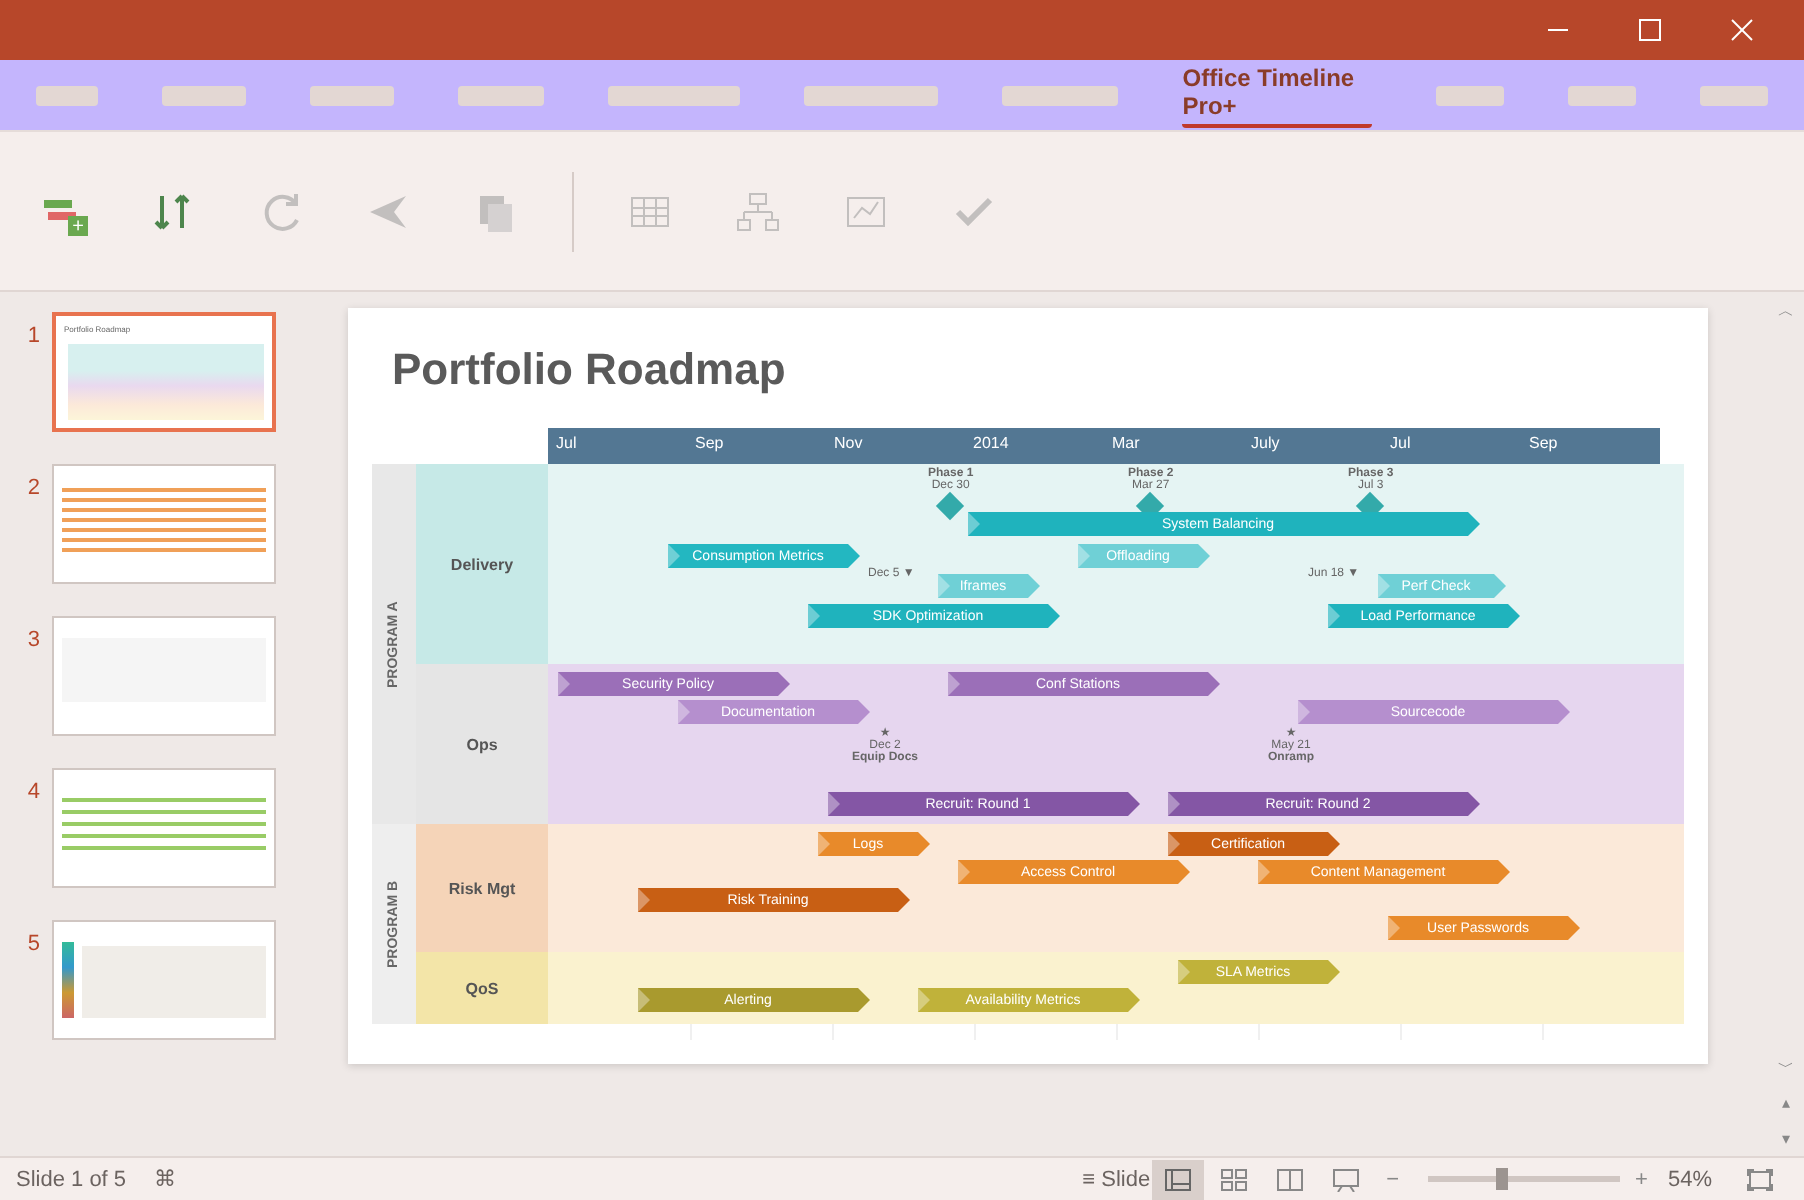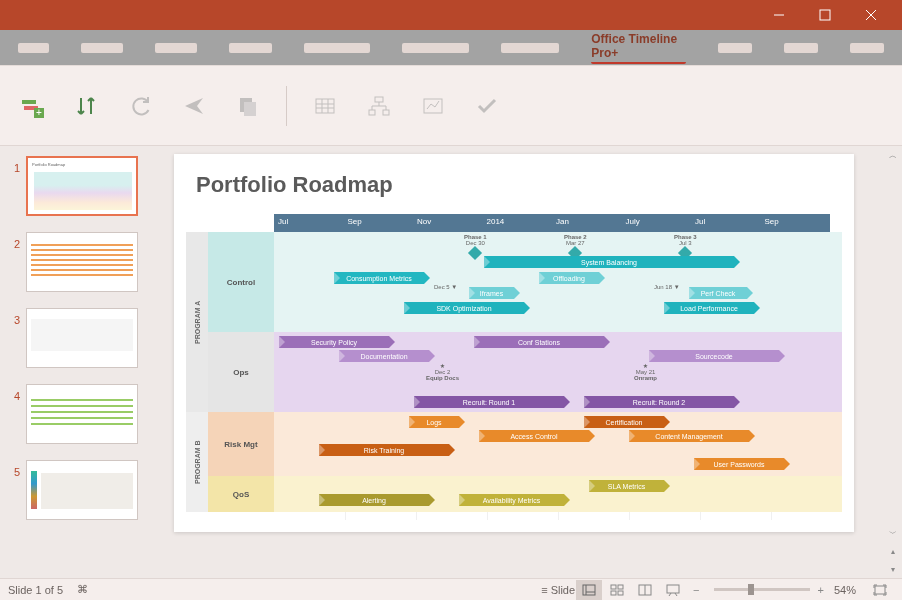--- a/index.html
+++ b/index.html
@@ -1,20 +1,20 @@
 <!DOCTYPE html>
 <html><head>
 <meta charset="utf-8">
 <style>
 *{box-sizing:border-box;margin:0;padding:0;font-family:"Segoe UI",Arial,sans-serif}
 body{background:#fff;width:902px;height:600px;overflow:hidden;position:relative}
 .titlebar{height:30px;background:#b7472a;display:flex;justify-content:flex-end;align-items:center;padding-right:8px}
 .titlebar .winbtn{width:46px;height:30px;display:flex;align-items:center;justify-content:center;color:#fff;font-size:12px}
 .winbtn svg{stroke:#fff;fill:none;stroke-width:1}
-.ribbon-bar{height:36px;background:#a3a3a3;border-bottom:1px solid #e5dcd9;display:flex;align-items:center;padding:15px 18px;gap:32px}
+.ribbon-bar{height:36px;background:#c4b5fd;border-bottom:1px solid #e5dcd9;display:flex;align-items:center;padding:15px 18px;gap:32px}
 .ribbon-tab{height:10px;background:#e3d7d3;border-radius:2px}
 .ribbon-tab.active{background:transparent;color:#8a3c29;font-size:12px;font-weight:600;height:auto;border-bottom:2px solid #c0392b;padding-bottom:2px}
 .toolbar{height:80px;background:#f5eeec;border-bottom:1px solid #e0d6d3;display:flex;align-items:center;padding:0 16px;gap:22px}
 .tbtn{width:32px;height:32px;display:flex;align-items:center;justify-content:center;opacity:.55}
 .tbtn svg{width:24px;height:24px}
 .tbar-sep{width:1px;height:40px;background:#d6cbc7}
 .workspace{position:absolute;top:146px;left:0;right:0;bottom:22px;background:#efe9e7;display:flex}
 .thumbs{width:150px;background:#efe9e7;padding:10px 6px;overflow:hidden;display:flex;flex-direction:column;gap:16px}
 .thumb-row{display:flex;gap:6px;align-items:flex-start}
 .thumb-num{width:14px;font-size:11px;color:#b7472a;text-align:right;padding-top:6px}
@@ -185,39 +185,39 @@
       <div class="vscroll-btn" style="top:0">︿</div>
     </div>
     <div class="slide">
       <div class="slide-title">Portfolio Roadmap</div>
       <div class="chart">
         <div class="timescale">
           <div>Jul</div>
             <div>Sep</div>
             <div>Nov</div>
             <div>2014</div>
-            <div>Jan</div>
+            <div>Mar</div>
             <div>July</div>
             <div>Jul</div>
             <div>Sep</div>
         </div>
 
         <div style="position:absolute;left:88px;right:0;top:18px;bottom:0;pointer-events:none">
           <div style="position:absolute;left:12.5%;top:0;bottom:0;width:1px;background:rgba(0,0,0,.06)"></div>
             <div style="position:absolute;left:25%;top:0;bottom:0;width:1px;background:rgba(0,0,0,.06)"></div>
             <div style="position:absolute;left:37.5%;top:0;bottom:0;width:1px;background:rgba(0,0,0,.06)"></div>
             <div style="position:absolute;left:50%;top:0;bottom:0;width:1px;background:rgba(0,0,0,.06)"></div>
             <div style="position:absolute;left:62.5%;top:0;bottom:0;width:1px;background:rgba(0,0,0,.06)"></div>
             <div style="position:absolute;left:75%;top:0;bottom:0;width:1px;background:rgba(0,0,0,.06)"></div>
             <div style="position:absolute;left:87.5%;top:0;bottom:0;width:1px;background:rgba(0,0,0,.06)"></div>
         </div>
 
         <div class="swim" style="top:18px;height:100px">
           <div class="swim-prog" style="background:#e8e8e8;height:180px">PROGRAM A</div>
-          <div class="swim-lane" style="background:#c6e9e7">Control</div>
+          <div class="swim-lane" style="background:#c6e9e7">Delivery</div>
           <div class="swim-body" style="background:#e5f4f3">
             <div class="ms" style="left:190px;top:2px"><b>Phase 1</b><br><span>Dec 30</span><div class="dm" style="background:#3aa"></div></div>
             <div class="ms" style="left:290px;top:2px"><b>Phase 2</b><br><span>Mar 27</span><div class="dm" style="background:#3aa"></div></div>
             <div class="ms" style="left:400px;top:2px"><b>Phase 3</b><br><span>Jul 3</span><div class="dm" style="background:#3aa"></div></div>
             <div class="bar" style="left:210px;width:250px;top:24px;background:#1fb3bd;border-left-color:#1fb3bd">System Balancing</div>
             <div class="bar" style="left:60px;width:90px;top:40px;background:#23b7c1;border-left-color:#23b7c1">Consumption Metrics</div>
             <div class="bar" style="left:265px;width:60px;top:40px;background:#6fd0d6;border-left-color:#6fd0d6">Offloading</div>
             <div class="ms" style="left:160px;top:52px"><span>Dec 5</span> ▼</div>
             <div class="bar" style="left:195px;width:45px;top:55px;background:#6fd0d6;border-left-color:#6fd0d6">Iframes</div>
             <div class="ms" style="left:380px;top:52px"><span>Jun 18</span> ▼</div>

